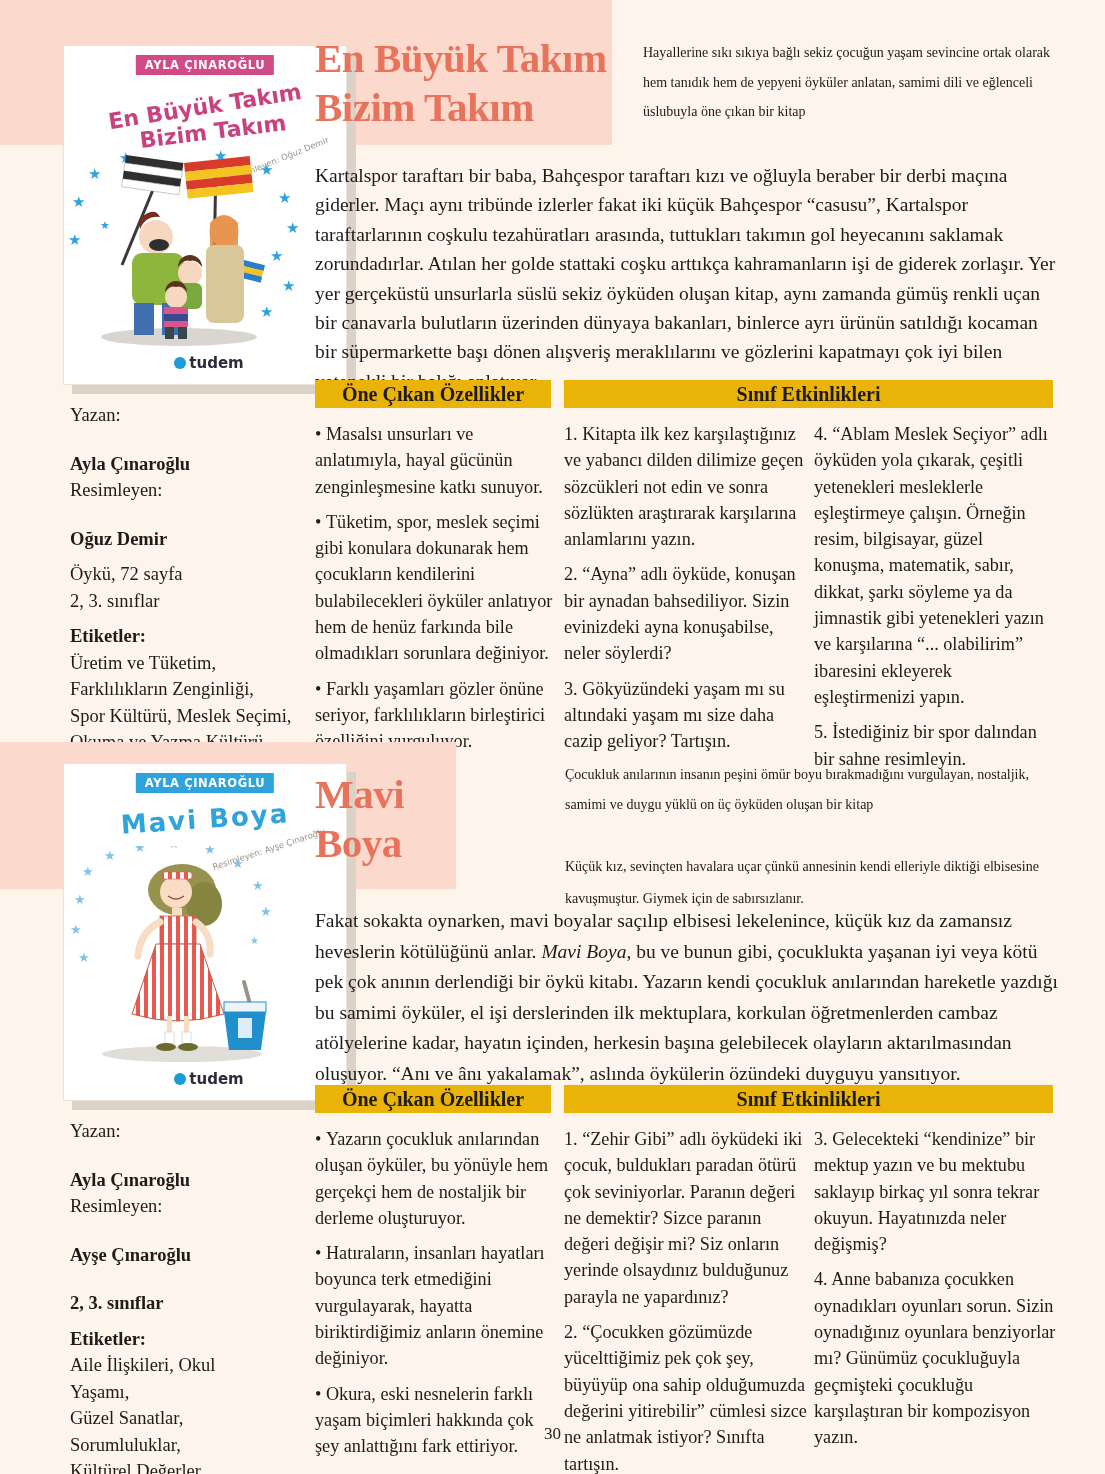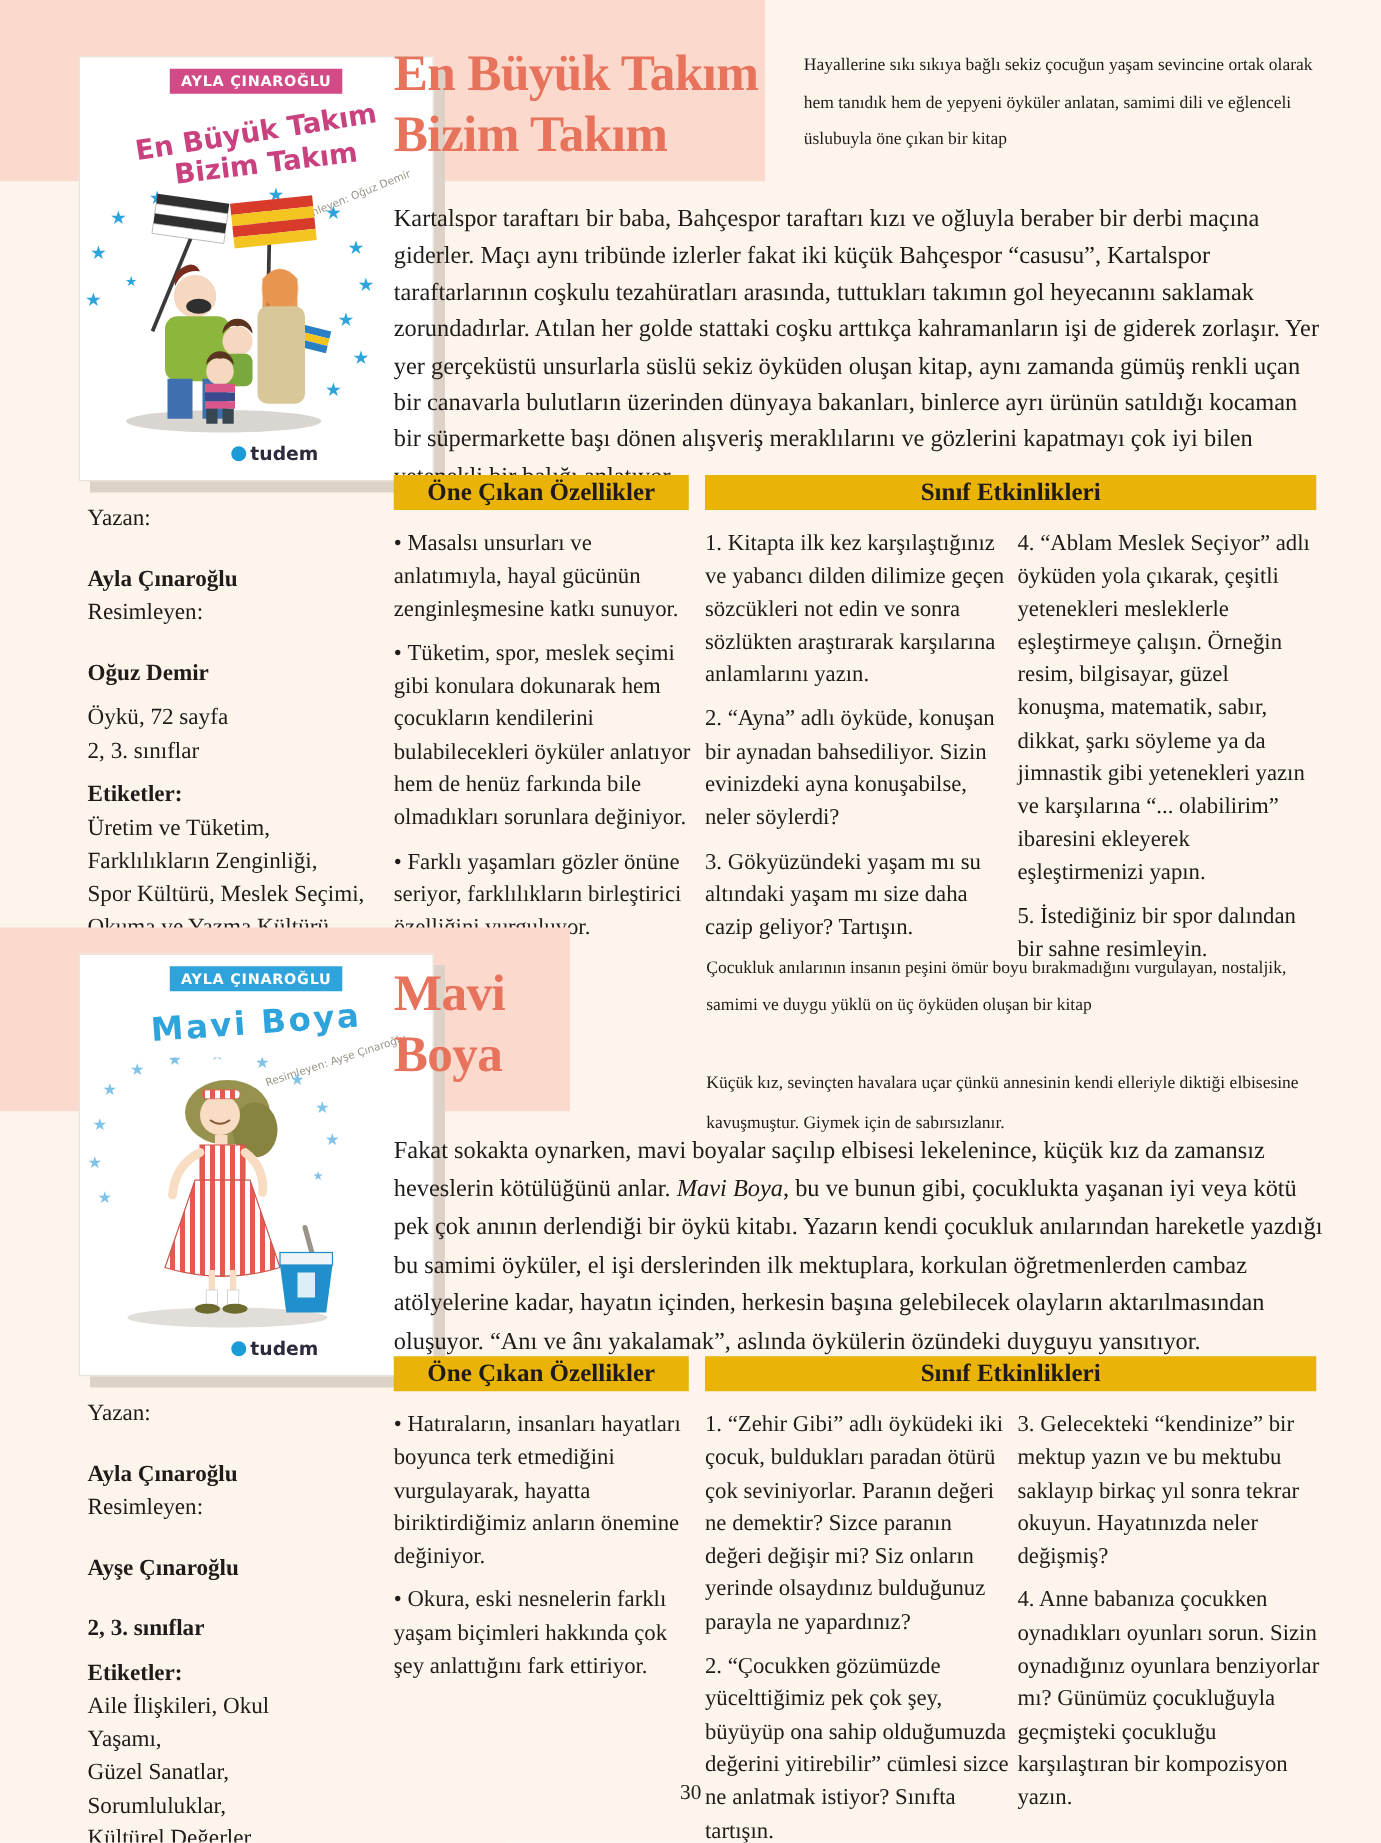--- a/index.html
+++ b/index.html
@@ -84,21 +84,21 @@
   .cvt1 .l2{transform:rotate(-7deg) translateX(8px);}
   .cvt2{top:40px;color:#2fa3dc;font-size:26px;transform:rotate(-4deg);letter-spacing:2px;}
   .cover-credit{
     position:absolute;color:#9a9488;font-size:8.5px;
     font-family:"DejaVu Sans","Liberation Sans",sans-serif;
   }
   .cr1{top:108px;right:14px;transform:rotate(-22deg);}
   .cr2{top:80px;right:18px;transform:rotate(-18deg);}
   .cover-art{position:absolute;left:0;bottom:34px;}
   .cover-publisher{
-    position:absolute;bottom:12px;left:15px;width:100%;
+    position:absolute;bottom:12px;left:4px;width:100%;
     display:flex;align-items:center;justify-content:center;gap:3px;
     font-family:"DejaVu Sans","Liberation Sans",sans-serif;
     font-weight:bold;font-size:15px;color:#2b2b3d;
   }
   .pub-dot{display:inline-block;width:12px;height:12px;border-radius:50%;background:#1b9cd8;}
   .ital{font-style:italic;}
   .bold{font-weight:bold;margin-top:22px;}
 </style>
 </head>
 <body>
@@ -314,20 +314,21 @@
 Yaşamı,
 Güzel Sanatlar,
 Sorumluluklar,
 Kültürel Değerler</div>
   </div>
 
   <div class="bar fbar2">
     <span>Öne Çıkan Özellikler</span>
   </div>
   <div class="col bullets feat2">
+      <div class="item">Yazarın çocukluk anılarından oluşan öyküler, bu yönüyle hem gerçekçi hem de nostaljik bir derleme oluşturuyor.</div>
       <div class="item">Hatıraların, insanları hayatları boyunca terk etmediğini vurgulayarak, hayatta biriktirdiğimiz anların önemine değiniyor.</div>
       <div class="item">Okura, eski nesnelerin farklı yaşam biçimleri hakkında çok şey anlattığını fark ettiriyor.</div>
     </div>
 
   <div class="bar abar2">
     <span>Sınıf Etkinlikleri</span>
   </div>
   <div class="col a2c1">
       <div class="item">1. “Zehir Gibi” adlı öyküdeki iki çocuk, buldukları paradan ötürü çok seviniyorlar. Paranın değeri ne demektir? Sizce paranın değeri değişir mi? Siz onların yerinde olsaydınız bulduğunuz parayla ne yapardınız?</div>
       <div class="item">2. “Çocukken gözümüzde yücelttiğimiz pek çok şey, büyüyüp ona sahip olduğumuzda değerini yitirebilir” cümlesi sizce ne anlatmak istiyor? Sınıfta tartışın.</div>

